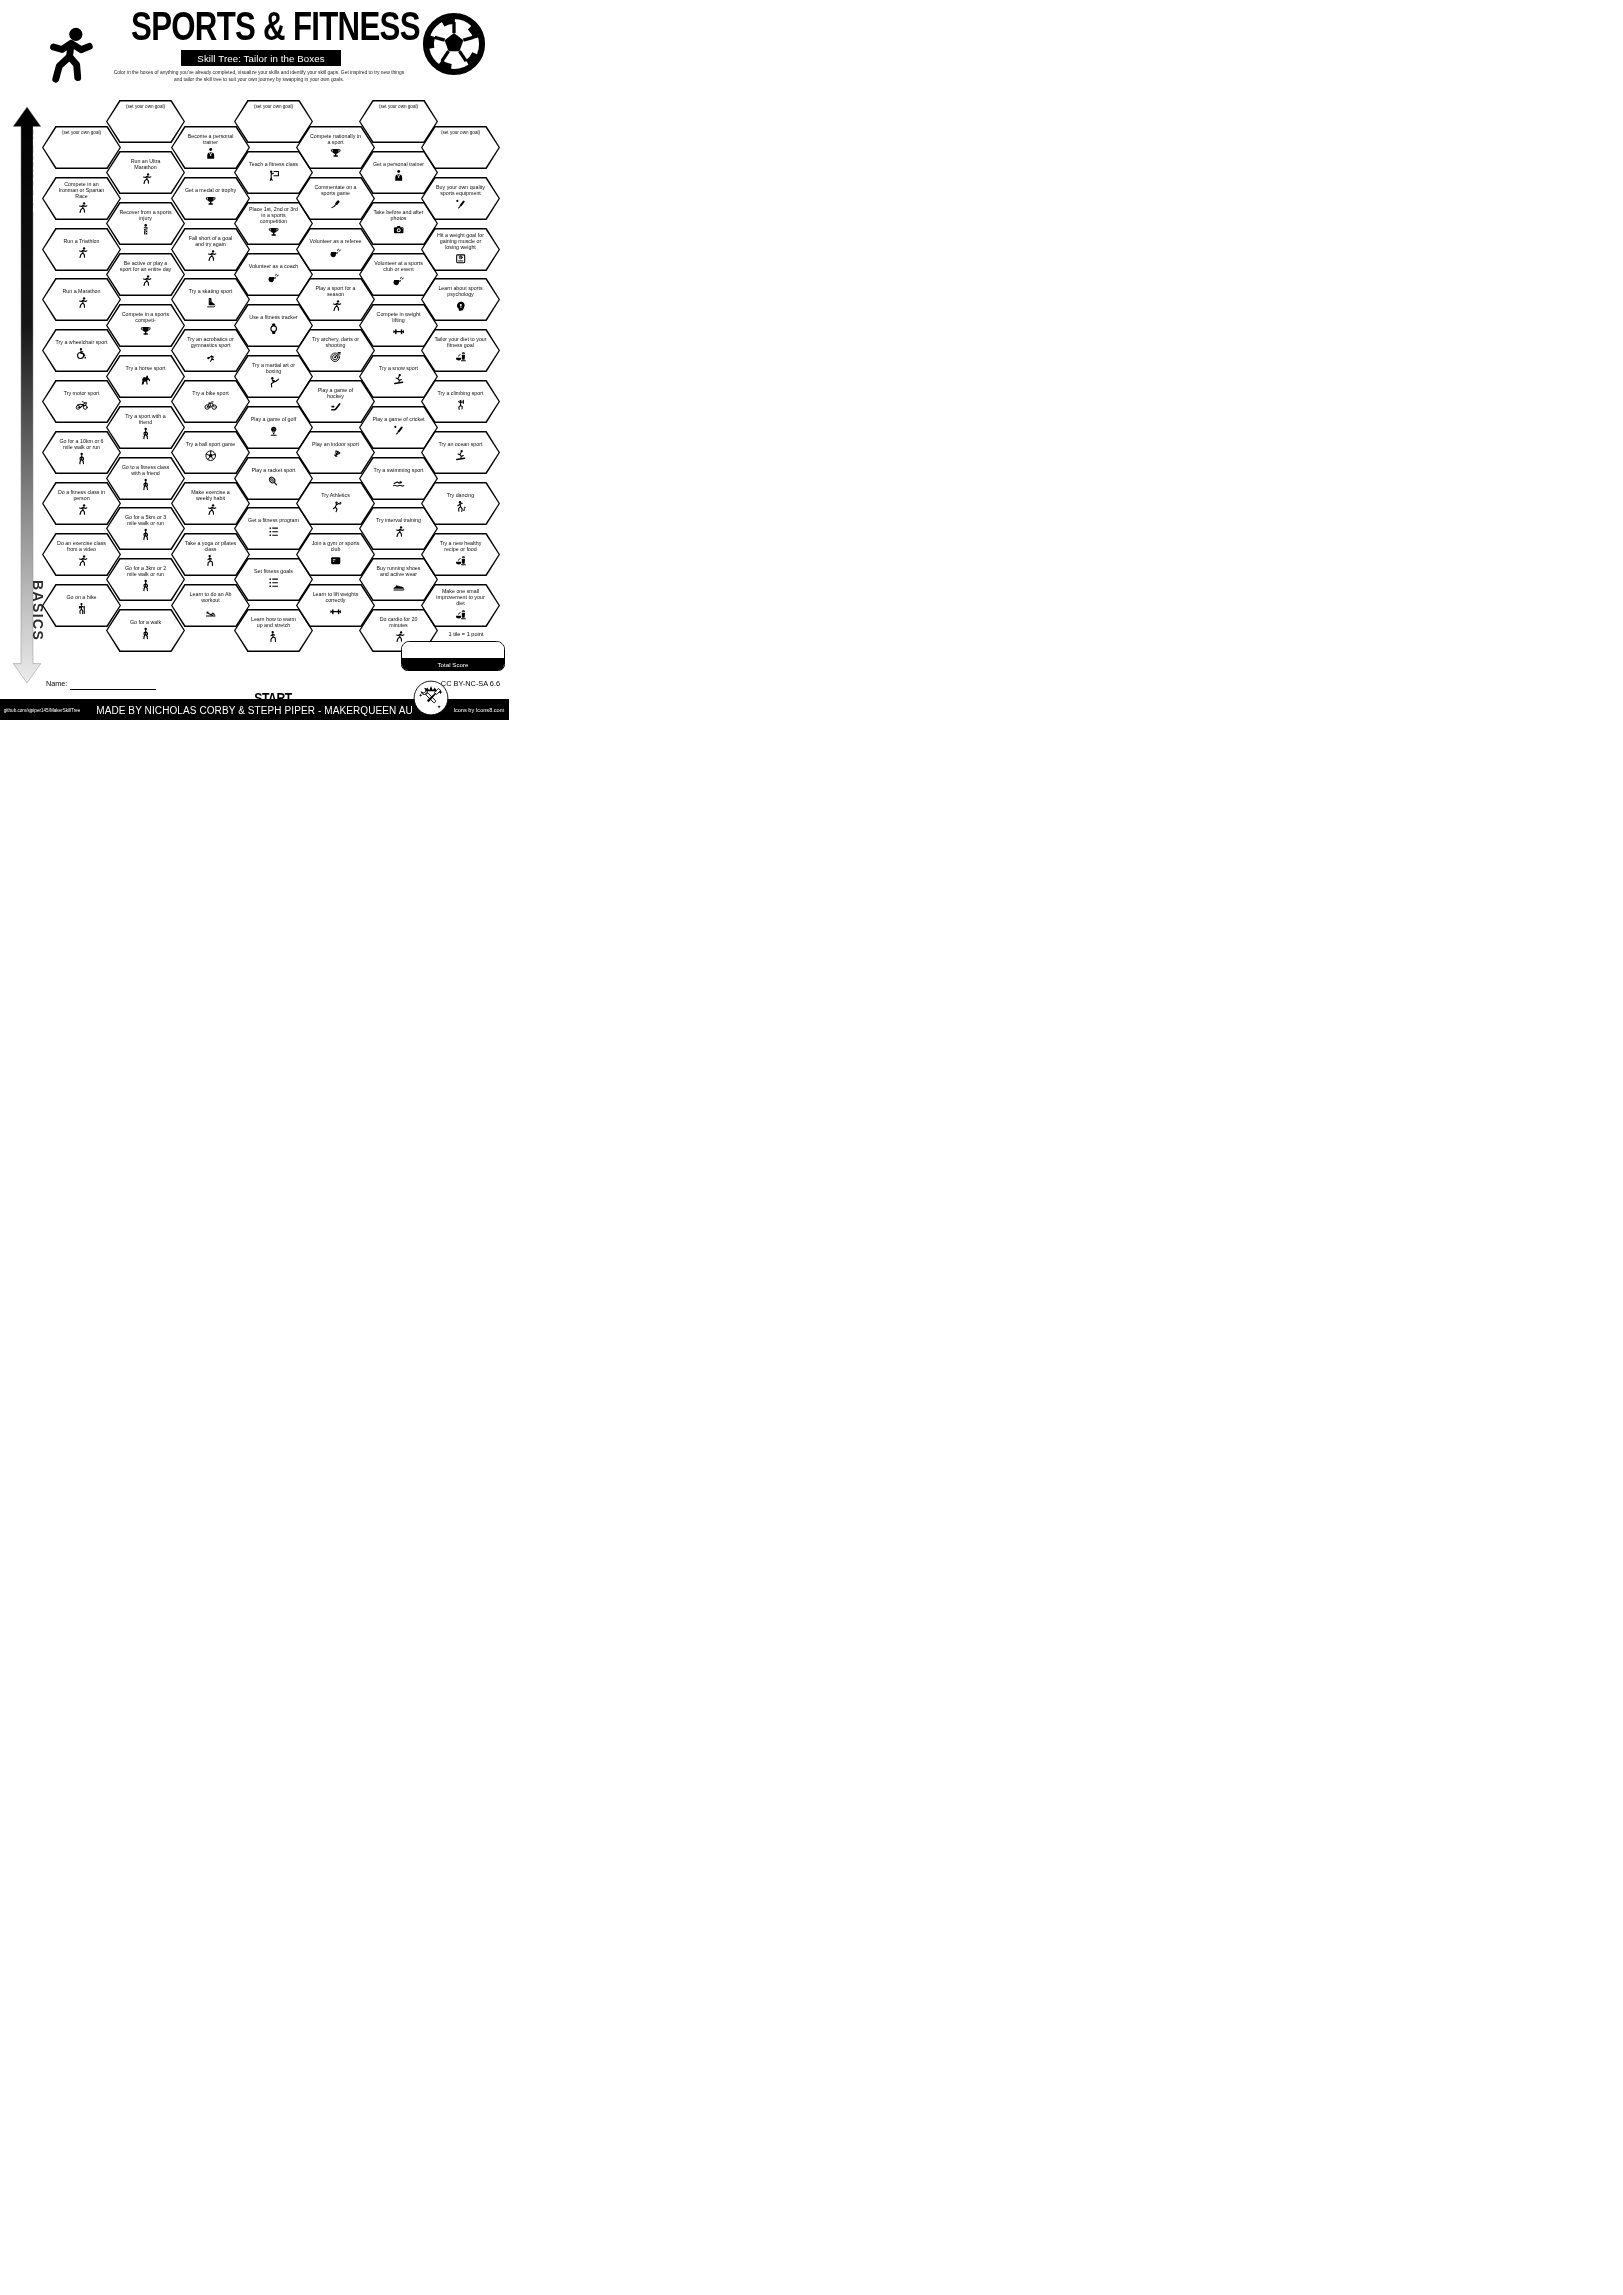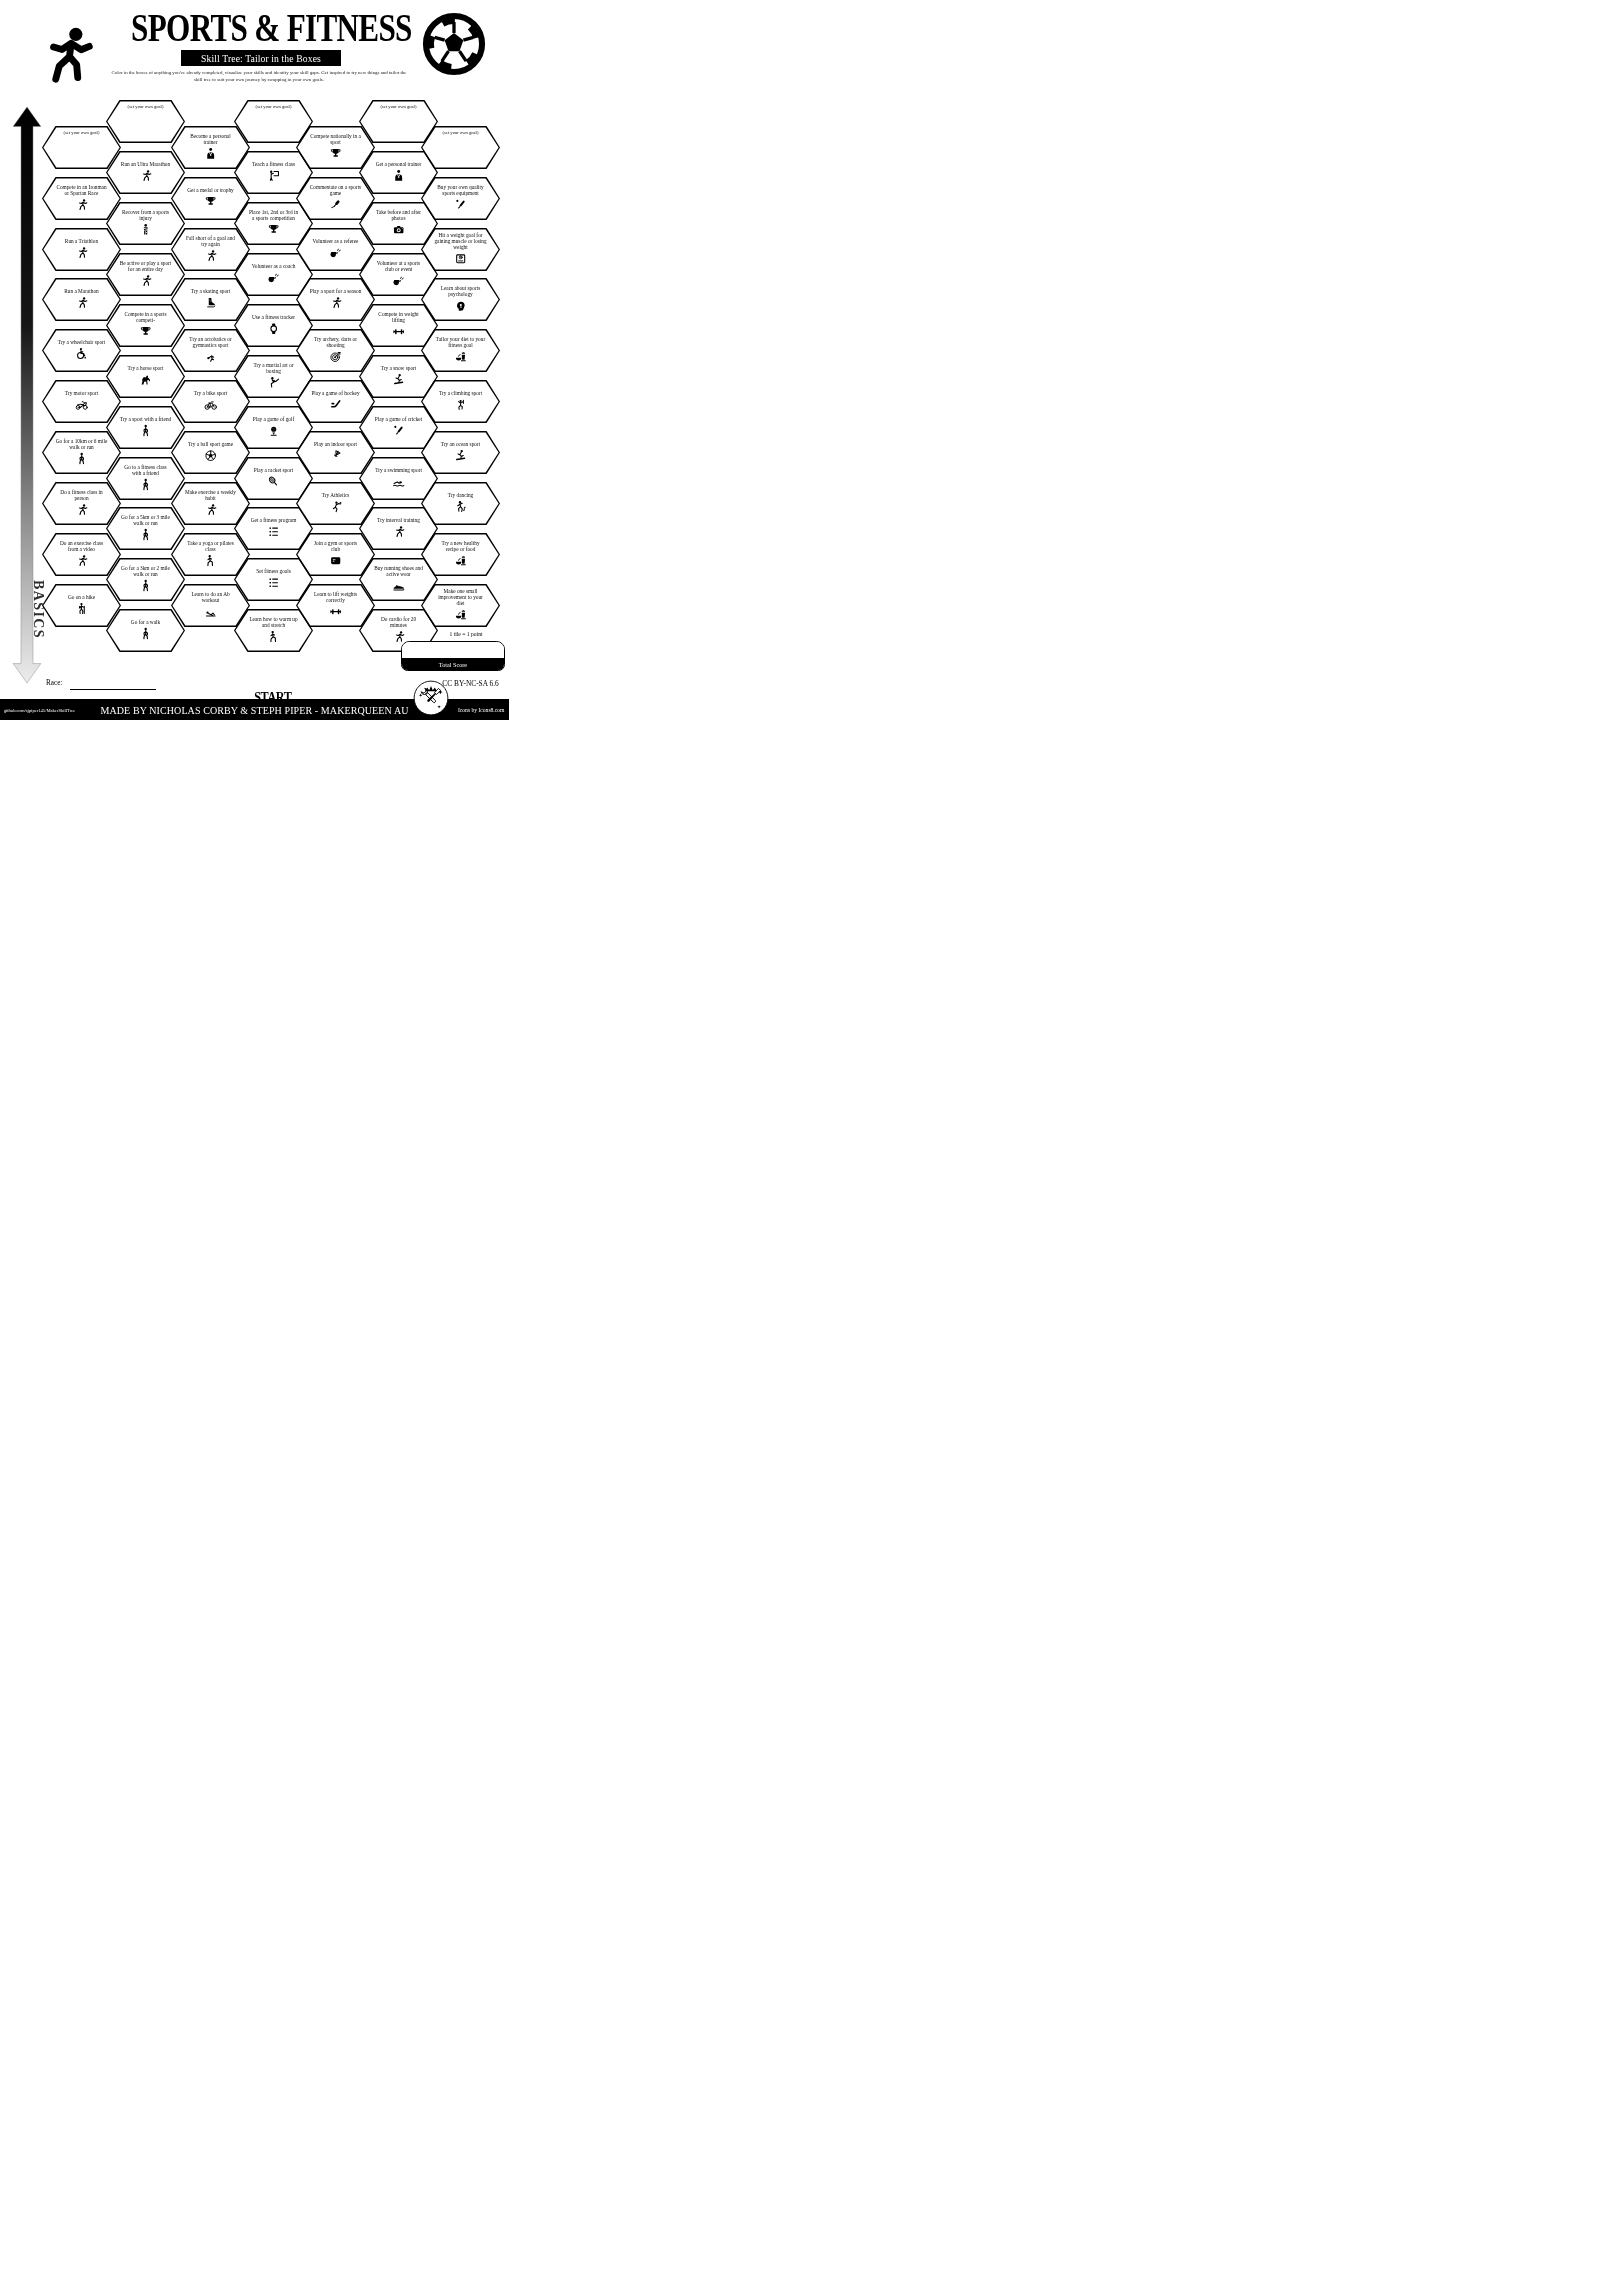--- a/index.html
+++ b/index.html
@@ -1,17 +1,17 @@
 <!DOCTYPE html>
 <html style="font-size:7.4px"><head>
 <meta charset="utf-8">
 <style>
   html,body{margin:0;padding:0;background:#fff;}
   .page{position:relative;width:509px;height:720px;background:#fff;overflow:hidden;
-        font-family:Liberation Serif, serif;color:#111;}
+        font-family:Liberation Sans, sans-serif;color:#111;}
   
   .title{position:absolute;left:95px;top:3.7px;width:328px;height:43px;text-align:center;
          font-size:40px;font-weight:bold;letter-spacing:-0.9px;white-space:nowrap;
          transform:scaleX(0.78);transform-origin:50% 50%;color:#000;}
   .subtitle-box{position:absolute;left:181px;top:50px;width:160px;height:16px;background:#000;
          display:flex;align-items:center;justify-content:center;}
   .subtitle-box span{color:#fff;font-size:9.7px;letter-spacing:0.1px;}
   .description{position:absolute;left:111px;top:69px;width:296px;text-align:center;
          font-size:4.9px;line-height:1.5;color:#1a1a1a;}
   .runner-logo{position:absolute;left:31px;top:21px;}
@@ -957,21 +957,21 @@
 
   <div class="start-wrap">
     <span class="start-word">START</span>
     <svg width="21" height="24" viewBox="0 0 24 24" aria-hidden="true">
       <path d="M8.6 2.5 H15.4 L18.8 21.5 H5.2 Z" fill="#000"></path>
       <path d="M12 4.2 V20" stroke="#fff" stroke-width="1.6" stroke-dasharray="3 2.4" fill="none"></path>
     </svg>
     <span class="start-word">HERE</span>
   </div>
 
-  <span class="name-row">Race:</span>
+  <span class="name-row">Name:</span>
   <div class="name-line"></div>
 
   <div class="tile-note">1 tile = 1 point</div>
   <div class="score-box">
     <div class="score-fill"></div>
     <div class="score-tab">
       <span>Total Score</span>
     </div>
   </div>
 

